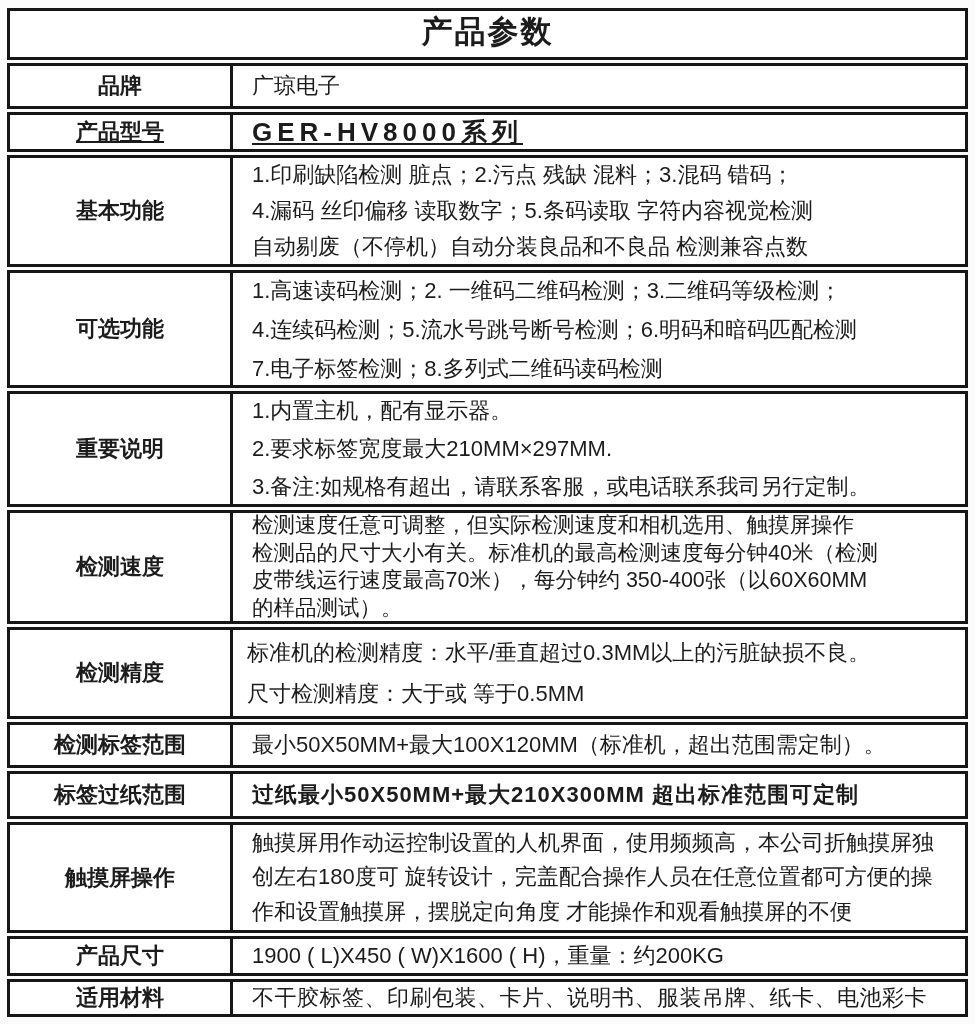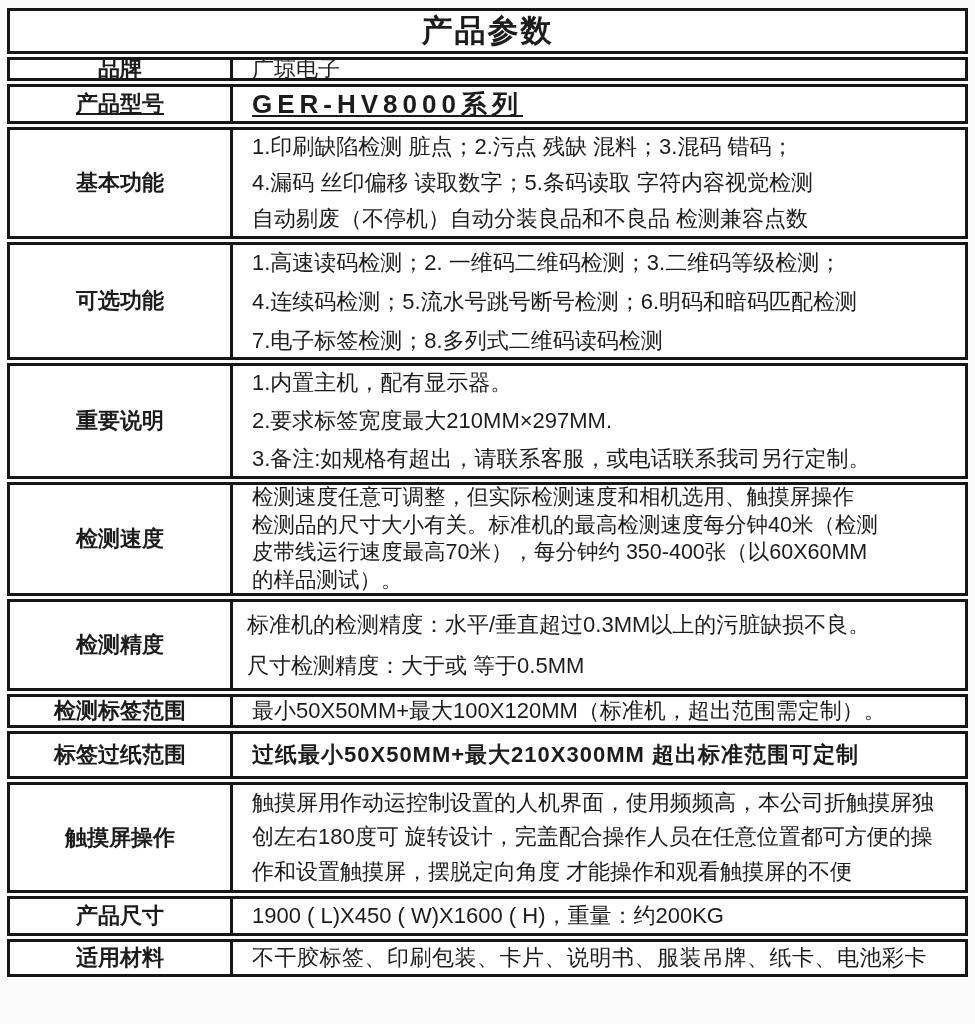--- a/index.html
+++ b/index.html
@@ -20,22 +20,21 @@
   .box {
     border: 3px solid #161616;
     background: #ffffff;
     box-sizing: border-box;
     display: flex;
     margin-top: 3px;
   }
   .box:first-child { margin-top: 0; }
 
   .title-box {
-    height: 46px;
-    align-items: center;
+    height: 52px;
     justify-content: center;
     font-size: 31px;
     font-weight: 700;
     letter-spacing: 2px;
   }
 
   .label-cell {
     width: 223px;
     flex-shrink: 0;
     border-right: 3px solid #161616;
@@ -53,35 +52,35 @@
     display: flex;
     flex-direction: column;
     justify-content: center;
     padding: 2px 4px 2px 19px;
     font-size: 22px;
     font-weight: 500;
   }
   .line { white-space: normal; }
 
   
-  .r-brand        { height: 24px; }
+  .r-brand        { height: 46px; }
   .r-model        { height: 40px; text-decoration: underline; }
   .r-model .line  { font-size: 26px; font-weight: 700; letter-spacing: 5px; }
   .r-basic        { height: 112px; }
   .r-basic .line  { line-height: 36px; }
   .r-optional     { height: 118px; }
   .r-optional .line { line-height: 39px; }
   .r-notes        { height: 116px; }
   .r-notes .line  { line-height: 38px; }
   .r-speed        { height: 114px; }
   .r-speed .line  { line-height: 27.5px; font-size: 21.5px; }
   .r-precision    { height: 92px; }
   .r-precision .content-cell { padding-left: 14px; }
   .r-precision .line { line-height: 41px; }
-  .r-labelrange   { height: 34px; }
+  .r-labelrange   { height: 46px; }
   .r-paperrange   { height: 48px; }
   .r-paperrange .line { font-weight: 700; letter-spacing: 1px; }
   .r-touch        { height: 111px; }
   .r-touch .line  { line-height: 34.5px; }
   .r-size         { height: 40px; }
   .r-material     { height: 38px; }
   .r-material .line { letter-spacing: 0.5px; }
 </style>
 </head>
 <body>

